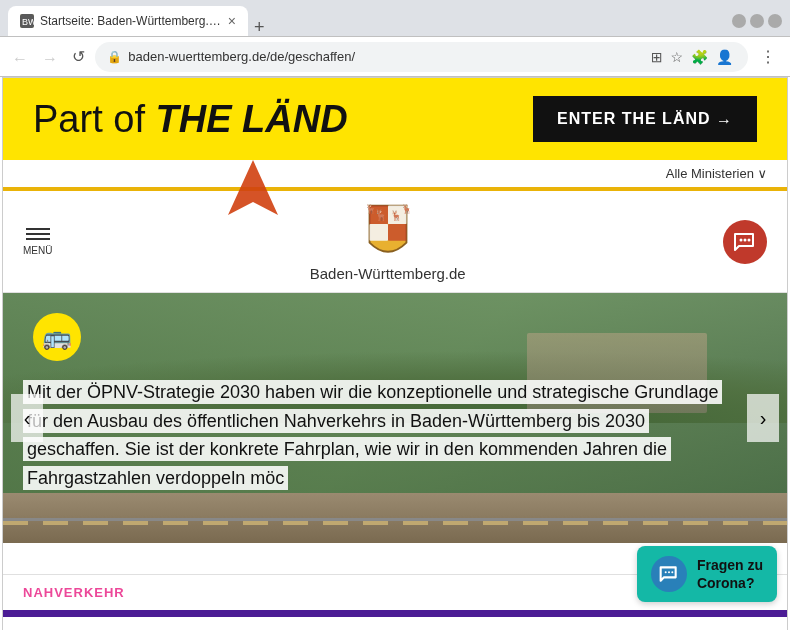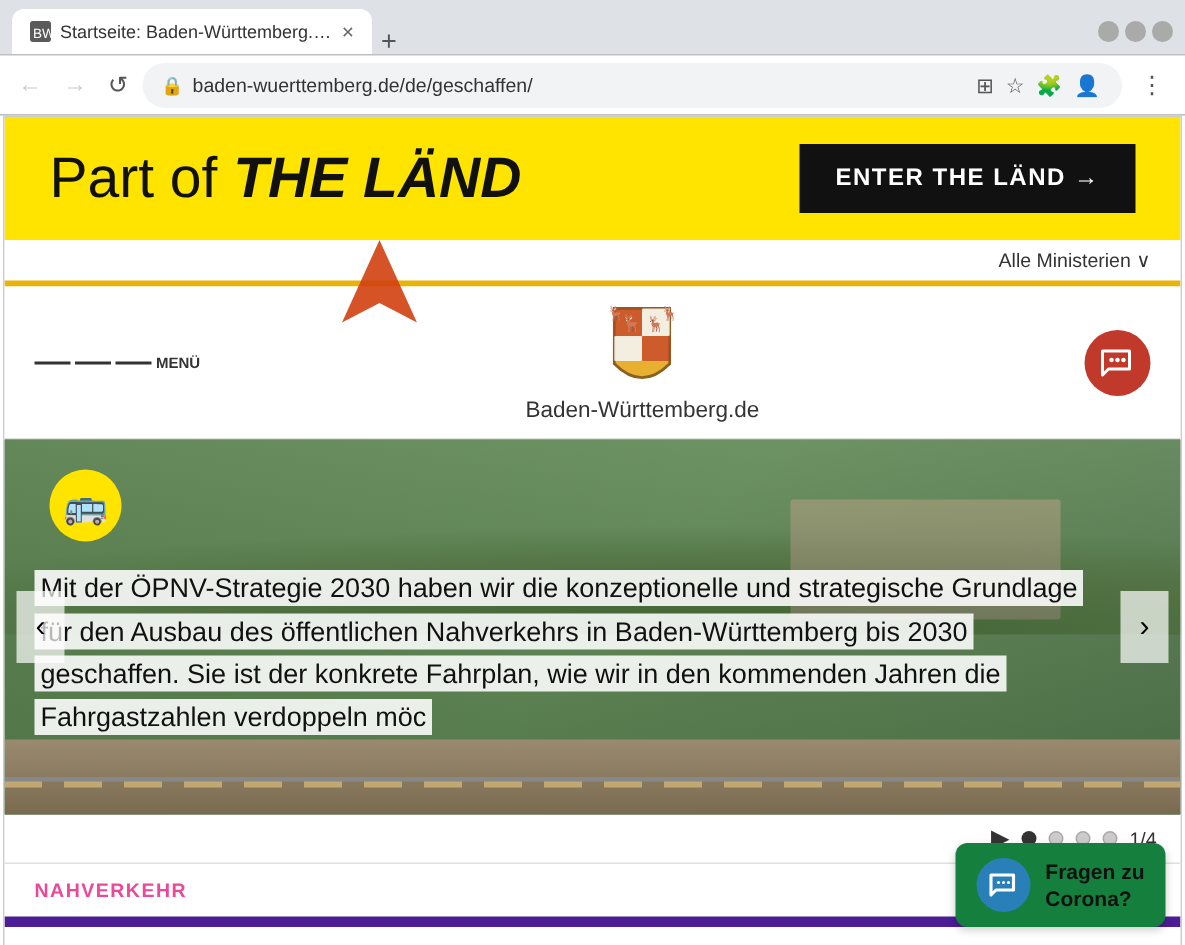--- a/index.html
+++ b/index.html
@@ -362,23 +362,23 @@
       font-size: 13px;
       font-weight: 700;
       letter-spacing: 1px;
       color: #ec4899;
       border-bottom: 7px solid #4c1d95;
     }
 
     
     .corona-btn {
       position: absolute;
-      bottom: 12px;
+      bottom: 28px;
       right: 10px;
-      background: #15803d;
+      background: #14b8a6;
       border: none;
       border-radius: 8px;
       padding: 10px 14px;
       display: flex;
       align-items: center;
       gap: 10px;
       cursor: pointer;
       box-shadow: 0 2px 6px rgba(0,0,0,0.2);
       z-index: 5;
     }
@@ -456,21 +456,21 @@
     <svg width="60" height="70" viewBox="0 0 60 70">
       <polygon points="30,0 55,55 30,42 5,55" fill="#d04010" opacity="0.9"></polygon>
     </svg>
   </div>
 
   <div class="ministerien-bar">
     <span>Alle Ministerien ∨</span>
   </div>
 
   <div class="site-header">
-    <div style="cursor:pointer;display:flex;flex-direction:row;align-items:center;gap:3px;font-weight:bold;">
+    <div style="cursor:pointer;display:flex;flex-direction:column;align-items:center;gap:3px;">
       <div class="hamburger-line"></div>
       <div class="hamburger-line"></div>
       <div class="hamburger-line"></div>
       <div class="menu-label">MENÜ</div>
     </div>
 
     <div class="coat-arms">
 
       <svg class="coat-svg" viewBox="0 0 60 65">
 

